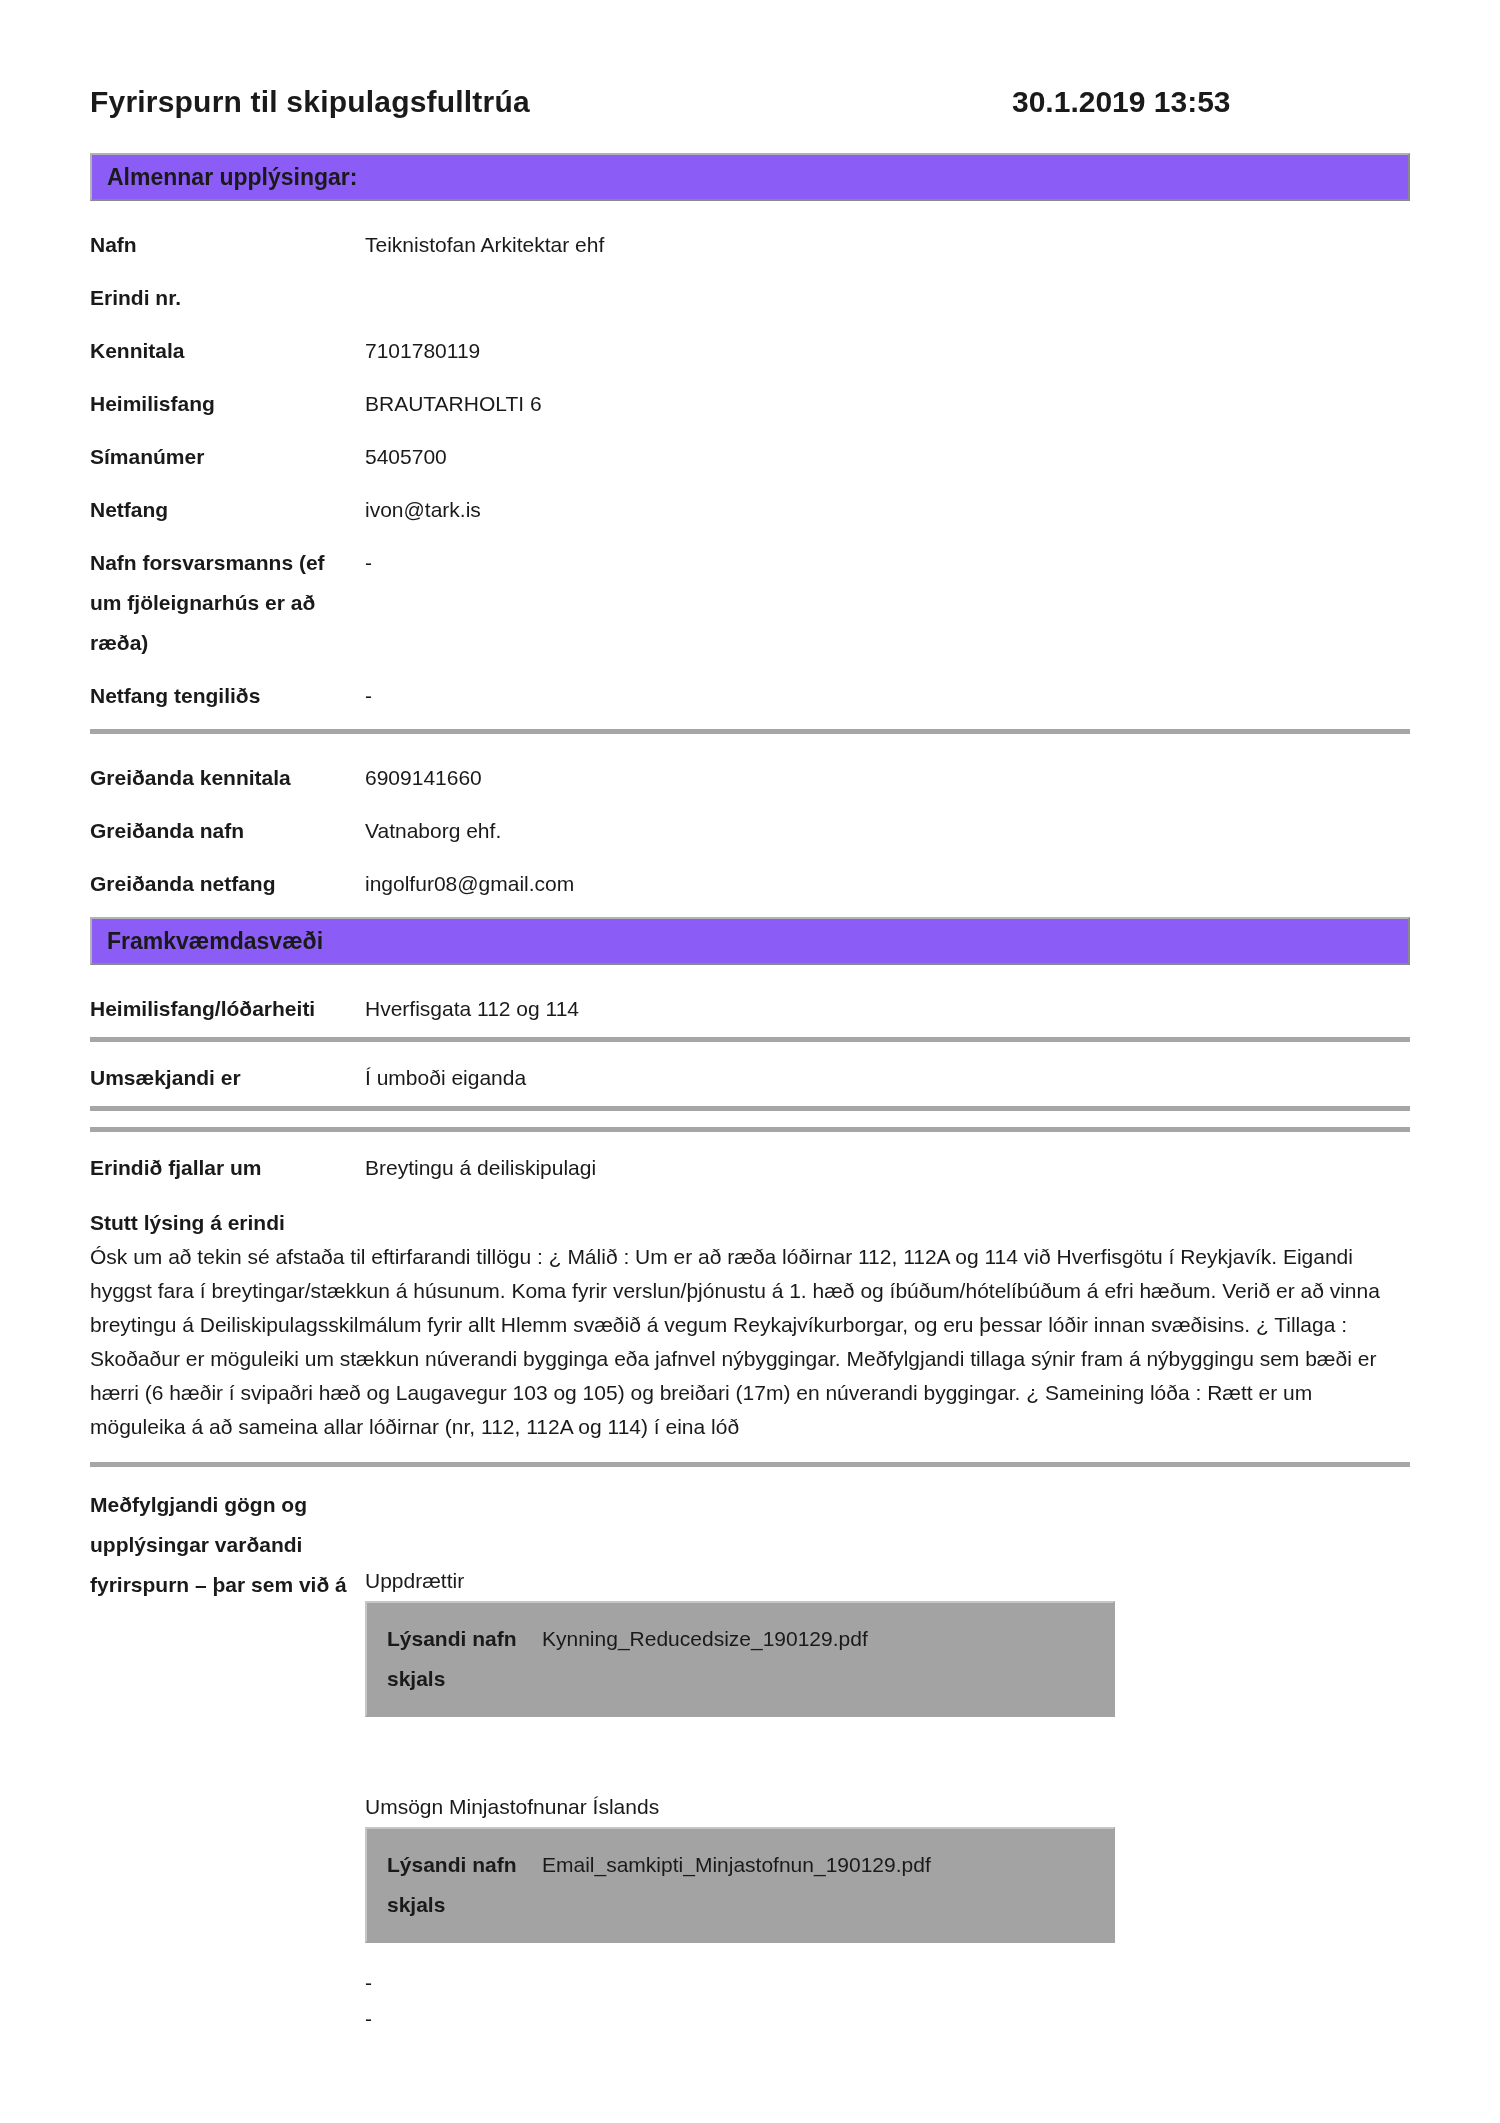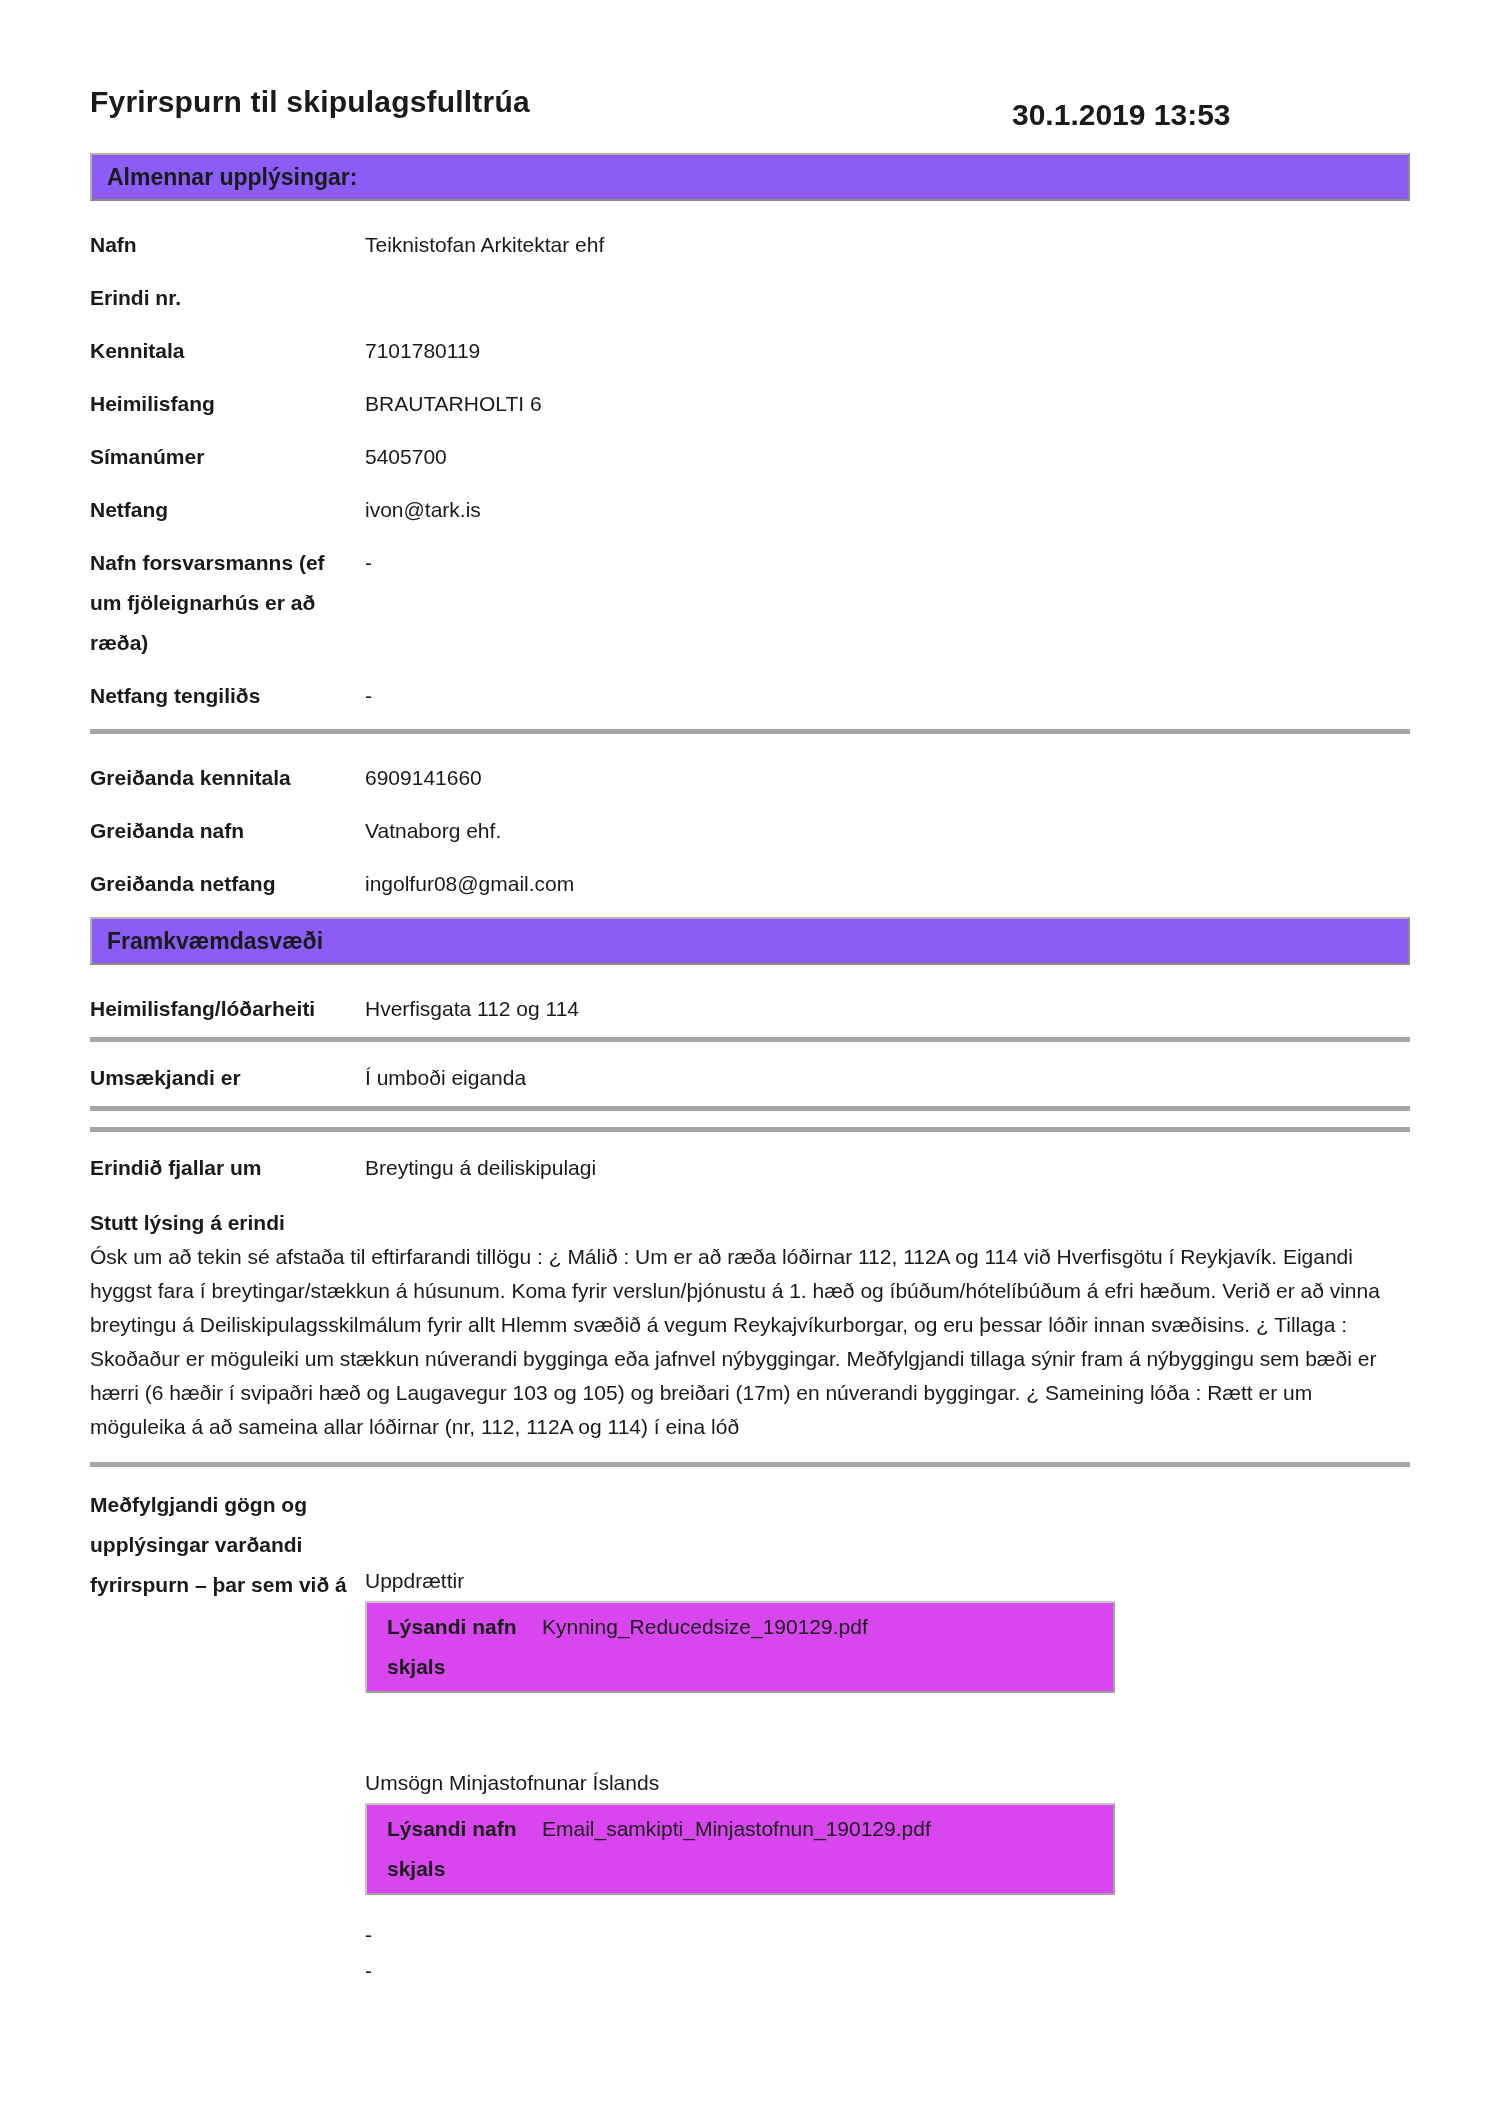--- a/index.html
+++ b/index.html
@@ -7,21 +7,21 @@
     padding: 0;
     background: #ffffff;
     color: #1a1a1a;
     font-family: "Liberation Sans", sans-serif;
   }
   body { width: 1500px; min-height: 2123px; }
   .page { padding: 85px 90px 60px 90px; position: relative; box-sizing: border-box; }
 
   .header-row { position: relative; height: 46px; margin-bottom: 22px; }
   .doc-title { font-size: 30px; font-weight: bold; letter-spacing: 0.2px; }
-  .doc-date  { position: absolute; left: 922px; top: 13px; font-size: 30px; font-weight: bold; }
+  .doc-date  { position: absolute; left: 922px; top: 0; font-size: 30px; font-weight: bold; }
 
   .section-bar {
     background: #8b5cf6;
     border: 2px solid;
     border-color: #b3b3b3 #8a8a8a #8a8a8a #b3b3b3;
     height: 44px;
     display: flex;
     align-items: center;
     padding-left: 15px;
     font-size: 23px;
@@ -62,24 +62,24 @@
     font-size: 21px;
     font-weight: bold;
     line-height: 40px;
     flex-shrink: 0;
   }
   .att-content { flex: 1; padding-top: 76px; }
   .att-category { font-size: 21px; line-height: 40px; }
   .att-box {
     width: 750px;
     box-sizing: border-box;
-    background: #d946ef;
+    background: #a3a3a3;
     border: 2px solid;
     border-color: #c6c6c6 #a3a3a3 #a3a3a3 #c6c6c6;
-    padding: 4px 20px;
+    padding: 16px 20px;
     display: flex;
   }
   .att-box + .att-category { margin-top: 70px; }
   .att-box-label {
     width: 155px;
     flex-shrink: 0;
     font-size: 21px;
     font-weight: bold;
     line-height: 40px;
     padding-right: 10px;

